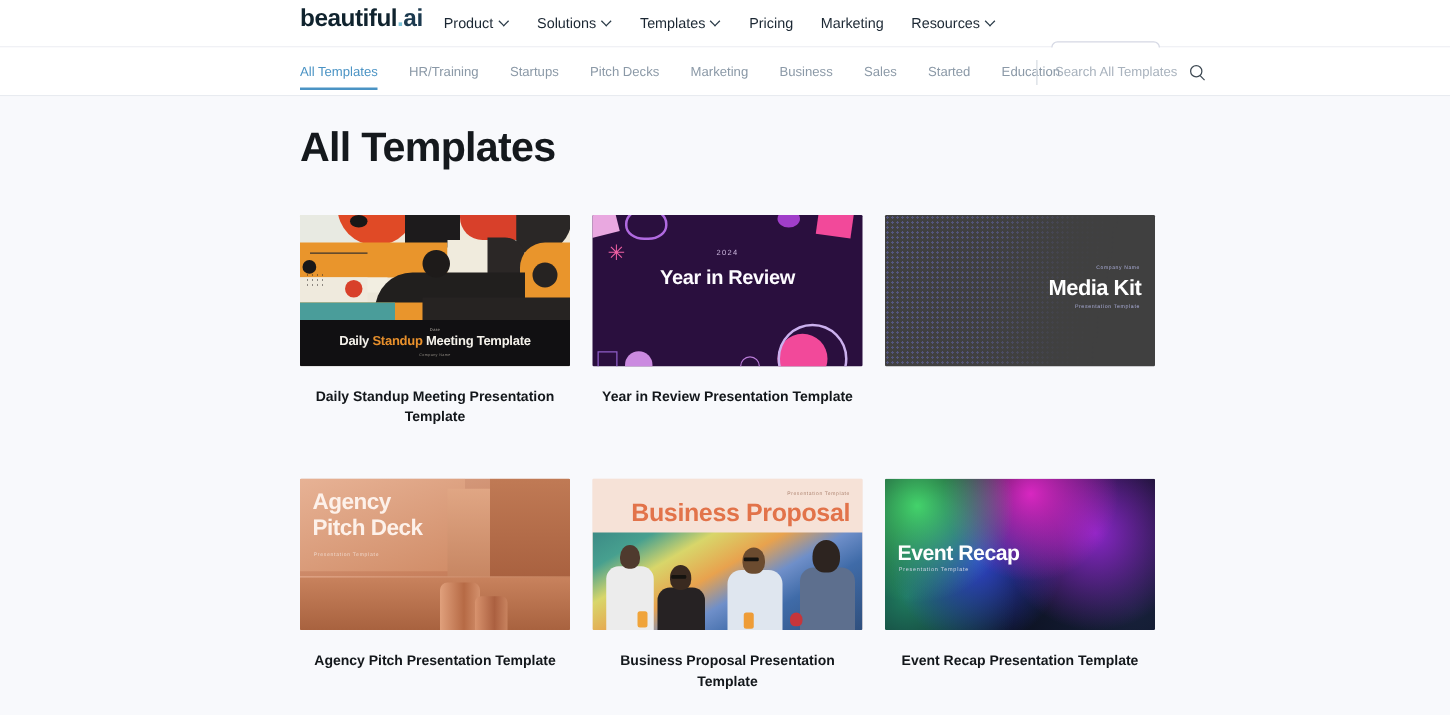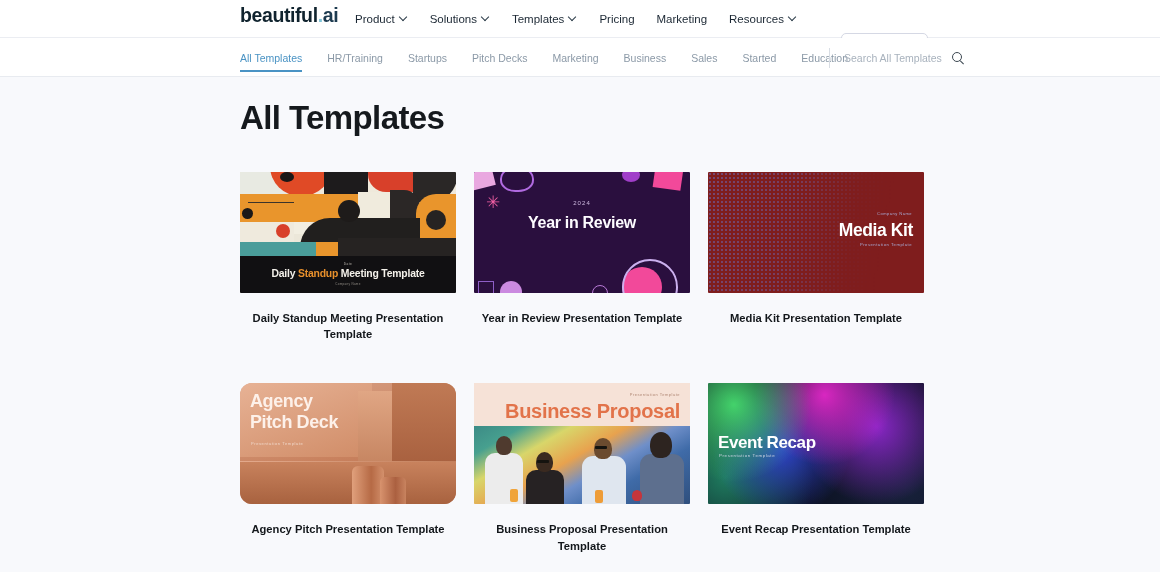--- a/index.html
+++ b/index.html
@@ -288,35 +288,35 @@
   .t2 .p3 { position:absolute; left:12px; top:22px; font-size:17px; color:#ef5fa3; line-height:1; }
   .t2 .p4 { position:absolute; right:8px; top:-5px; width:28px; height:22px; background:#f2499a; transform:rotate(8deg);}
   .t2 .p5 { position:absolute; left:148px; top:-4px; width:18px; height:14px; background:#a03ec9; border-radius:50%;}
   .t2 .p6 { position:absolute; right:28px; bottom:-14px; width:40px; height:40px; border-radius:50%; background:#f2499a;}
   .t2 .p7 { position:absolute; right:12px; bottom:-22px; width:56px; height:56px; border-radius:50%; border:2.2px solid #cbb0ee;}
   .t2 .p8 { position:absolute; left:26px; bottom:-10px; width:22px; height:22px; border-radius:50%; background:#cb8ae0;}
   .t2 .p9 { position:absolute; left:4px; bottom:-4px; width:16px; height:16px; border:1.8px solid #8e5ec7;}
   .t2 .p10{ position:absolute; left:118px; bottom:-8px; width:16px; height:16px; border-radius:50%; border:1.8px solid #b87ad6;}
 
   
-  .t3 { background: #7f1d1d; }
+  .t3 { background: #404040; }
   .t3 .dots {
     position:absolute; inset:0;
     background-image: radial-gradient(#6b6fc4 0.85px, transparent 0.95px);
     background-size: 4px 4px;
     opacity: .55;
     -webkit-mask-image: linear-gradient(100deg, rgba(0,0,0,.95) 0%, rgba(0,0,0,.75) 38%, rgba(0,0,0,.08) 66%, rgba(0,0,0,0) 80%);
             mask-image: linear-gradient(100deg, rgba(0,0,0,.95) 0%, rgba(0,0,0,.75) 38%, rgba(0,0,0,.08) 66%, rgba(0,0,0,0) 80%);
   }
   .t3 .cn { position:absolute; right:12px; top:39px; font-size:4px; color:#a9acd6; letter-spacing:.5px;}
   .t3 .ttl{ position:absolute; right:11px; top:48px; font-size:17.5px; font-weight:700; color:#ffffff; letter-spacing:-.4px;}
   .t3 .pt { position:absolute; right:12px; top:70px; font-size:4.2px; color:#a9acd6; letter-spacing:.5px;}
 
   
-  .t4 { background: linear-gradient(165deg,#d9a388 0%, #c9825f 55%, #b36a48 100%); border-radius: 12px; }
+  .t4 { background: linear-gradient(165deg,#d9a388 0%, #c9825f 55%, #b36a48 100%); }
   .t4 .wallR { position:absolute; right:0; top:0; width:64px; height:92px; background:linear-gradient(180deg,#c07a55,#a55d3c);}
   .t4 .wallM { position:absolute; right:52px; top:8px; width:46px; height:84px; background:linear-gradient(180deg,#e0a684,#c2805c);}
   .t4 .wallL { position:absolute; left:0; top:0; width:132px; height:74px; background:linear-gradient(160deg,#e7b295,#d08c67);}
   .t4 .floor { position:absolute; left:0; bottom:0; width:216px; height:42px; background:linear-gradient(180deg,#c8825d,#a8623f);}
   .t4 .edge  { position:absolute; left:0; bottom:34px; width:216px; height:9px; background:linear-gradient(90deg,#e3a98c,#c3805c);}
   .t4 .cyl1  { position:absolute; left:112px; bottom:0; width:32px; height:38px; background:linear-gradient(90deg,#e0a07c,#b66a45 60%,#d3906c); border-radius:6px 6px 0 0;}
   .t4 .cyl2  { position:absolute; left:140px; bottom:0; width:26px; height:27px; background:linear-gradient(90deg,#d8936e,#ab6040 60%,#c8835f); border-radius:5px 5px 0 0;}
   .t4 .ttl   { position:absolute; left:10px; top:8px; font-size:18px; font-weight:700; color:#fdf1ea; line-height:1.12; letter-spacing:-.4px;}
   .t4 .pt    { position:absolute; left:11px; top:58px; font-size:4px; color:#f0d6c8; letter-spacing:.6px;}
 
@@ -477,21 +477,20 @@
         <div class="card-title">Year in Review Presentation Template</div>
       </div>
 
       <div class="card">
         <div class="thumb t3">
           <div class="dots"></div>
           <div class="cn">Company Name</div>
           <div class="ttl">Media Kit</div>
           <div class="pt">Presentation Template</div>
         </div>
-        <div class="card-title">Media Kit Presentation Template</div>
       </div>
     </div>
 
     <div class="grid row2">
 
       <div class="card">
         <div class="thumb t4">
           <span class="wallL"></span>
             <span class="wallM"></span>
             <span class="wallR"></span>

